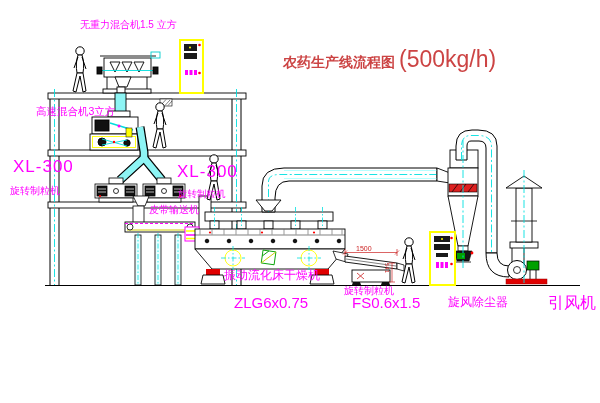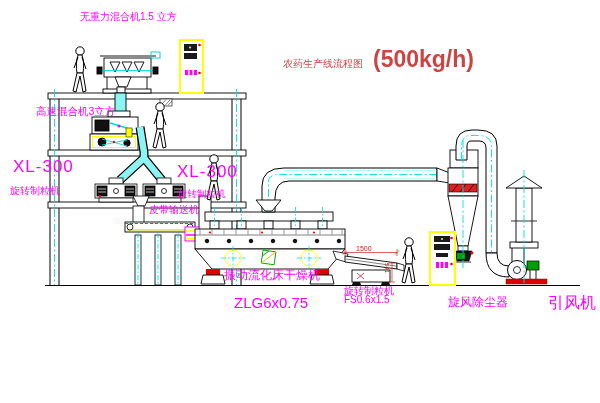--- a/index.html
+++ b/index.html
@@ -3,38 +3,38 @@
 <meta charset="utf-8">
 <style>
   html,body{margin:0;padding:0;background:#fff}
   .canvas{position:relative;width:600px;height:403px;background:#fff;overflow:hidden;
           font-family:"Liberation Sans","DejaVu Sans",sans-serif}
   .canvas svg{position:absolute;left:0;top:0}
   .lbl{position:absolute;color:#ff00ff;white-space:nowrap;line-height:1}
   .dim{position:absolute;color:#cc2222;white-space:nowrap;line-height:1}
   .cl{stroke:#00e0e0;stroke-width:.9;fill:none;stroke-dasharray:8 2.5 2 2.5}
   .cl2{stroke:#00e0e0;stroke-width:.8;fill:none;stroke-dasharray:5 2 1.5 2}
-  #lbl-gravity{left:80px;top:12px;font-size:10px}
+  #lbl-gravity{left:80px;top:20px;font-size:10px}
   #lbl-hsmixer{left:36px;top:106px;font-size:10.5px}
   #lbl-xl-left{left:13px;top:158px;font-size:17px;letter-spacing:1px}
   #lbl-gran-left{left:10px;top:186px;font-size:10px}
   #lbl-xl-right{left:177px;top:163px;font-size:17px;letter-spacing:1px}
   #lbl-gran-right{left:178px;top:189px;font-size:9.5px}
   #lbl-belt{left:149px;top:205px;font-size:10px}
   #lbl-dryer{left:224px;top:269px;font-size:12px}
   #lbl-dryer-model{left:234px;top:295px;font-size:15px}
   #lbl-sieve{left:344px;top:286px;font-size:10px}
-  #lbl-sieve-model{left:344px;top:295px;font-size:10px}
+  #lbl-sieve-model{left:352px;top:295px;font-size:15px}
   #lbl-cyclone{left:448px;top:296px;font-size:12px}
   #lbl-fan{left:548px;top:295px;font-size:16px}
   #dim-1500{left:356px;top:245px;font-size:7px}
   #dim-541{left:384px;top:263px;font-size:6px;writing-mode:vertical-rl}
   #title{left:283px;top:46px;position:absolute;color:#cc4444;white-space:nowrap}
-  #title .t1{font-size:10px;font-weight:normal;vertical-align:baseline}
-  #title .t2{font-size:23px;font-weight:bold;margin-left:10px}
+  #title .t1{font-size:14px;font-weight:bold;vertical-align:baseline}
+  #title .t2{font-size:23px;font-weight:normal;margin-left:4px}
 </style>
 </head>
 <body>
 
 <div class="canvas">
 
 <svg width="600" height="403" viewBox="0 0 600 403">
   <defs>
     <g id="person">
       <circle cx="8" cy="5" r="4.2" fill="#fff" stroke="#000" stroke-width="1"></circle>

